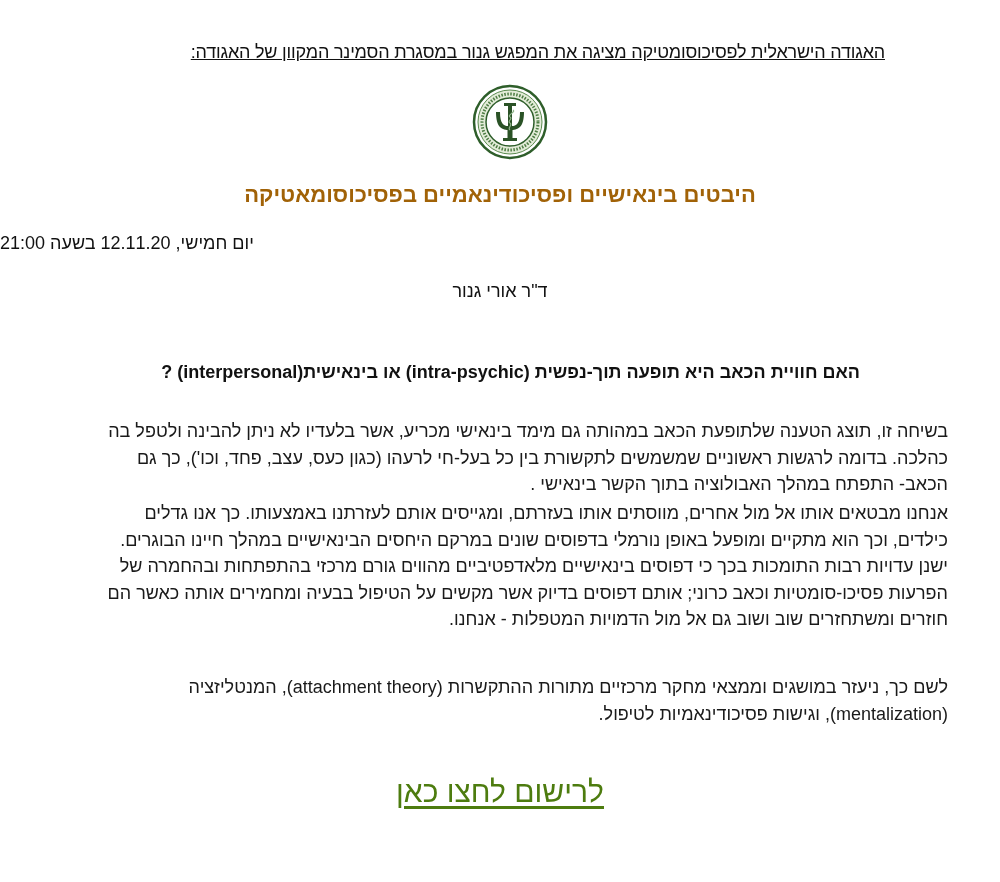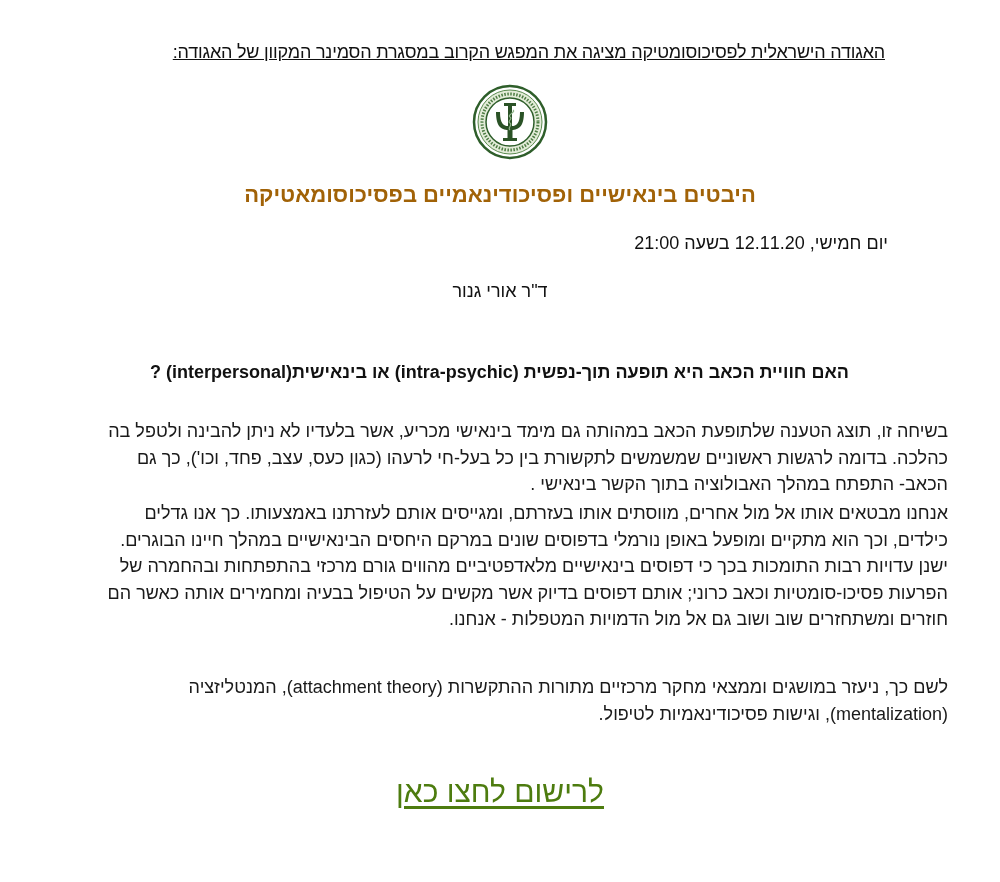--- a/index.html
+++ b/index.html
@@ -49,39 +49,39 @@
       text-align: center;
       font-size: 22px;
       font-weight: bold;
       color: #a16207;
     }
     .date {
       position: absolute;
       top: 233px;
       left: 0;
       width: 888px;
-      text-align: right;
+      text-align: left;
       font-size: 18px;
       color: #111;
     }
     .speaker {
       position: absolute;
       top: 281px;
       left: 0;
       width: 1000px;
       text-align: center;
       font-size: 18px;
       color: #111;
     }
     .question {
       position: absolute;
       top: 362px;
       left: 150px;
       width: 710px;
-      text-align: left;
+      text-align: right;
       font-size: 18px;
       font-weight: bold;
       color: #111;
       white-space: nowrap;
     }
     .para {
       position: absolute;
       left: 72px;
       width: 860px;
       text-align: right;
@@ -106,21 +106,21 @@
       text-decoration: underline;
       text-underline-offset: 4px;
       cursor: pointer;
     }
   </style>
 </head>
 <body>
 
 <div class="page">
 
-  <div class="intro">האגודה הישראלית לפסיכוסומטיקה מציגה את המפגש הקרוב במסגרת הסמינר המקוון של האגודה:</div>
+  <div class="intro">האגודה הישראלית לפסיכוסומטיקה מציגה את המפגש גנור במסגרת הסמינר המקוון של האגודה:</div>
 
   <div class="logo">
     <svg width="76" height="76" viewBox="0 0 76 76" xmlns="http://www.w3.org/2000/svg">
       <circle cx="38" cy="38" r="36" fill="#ffffff" stroke="#2e5e2a" stroke-width="2.5"></circle>
       <circle cx="38" cy="38" r="32" fill="#e3ecd8" stroke="#5a8a4e" stroke-width="1"></circle>
       <circle cx="38" cy="38" r="24" fill="#ffffff" stroke="#2e5e2a" stroke-width="1.5"></circle>
       <circle cx="38" cy="38" r="28" fill="none" stroke="#4e7d44" stroke-width="3" stroke-dasharray="1.5 1.5"></circle>
 
       <path d="M24 28 C24 44, 30 46, 38 46 C46 46, 52 44, 52 28 L48 28 C48 40, 44 42, 40 42 L40 22 L44 22 L44 19 L32 19 L32 22 L36 22 L36 42 C32 42, 28 40, 28 28 Z" fill="#2a5226"></path>
       <rect x="35.5" y="42" width="5" height="12" fill="#2a5226"></rect>

